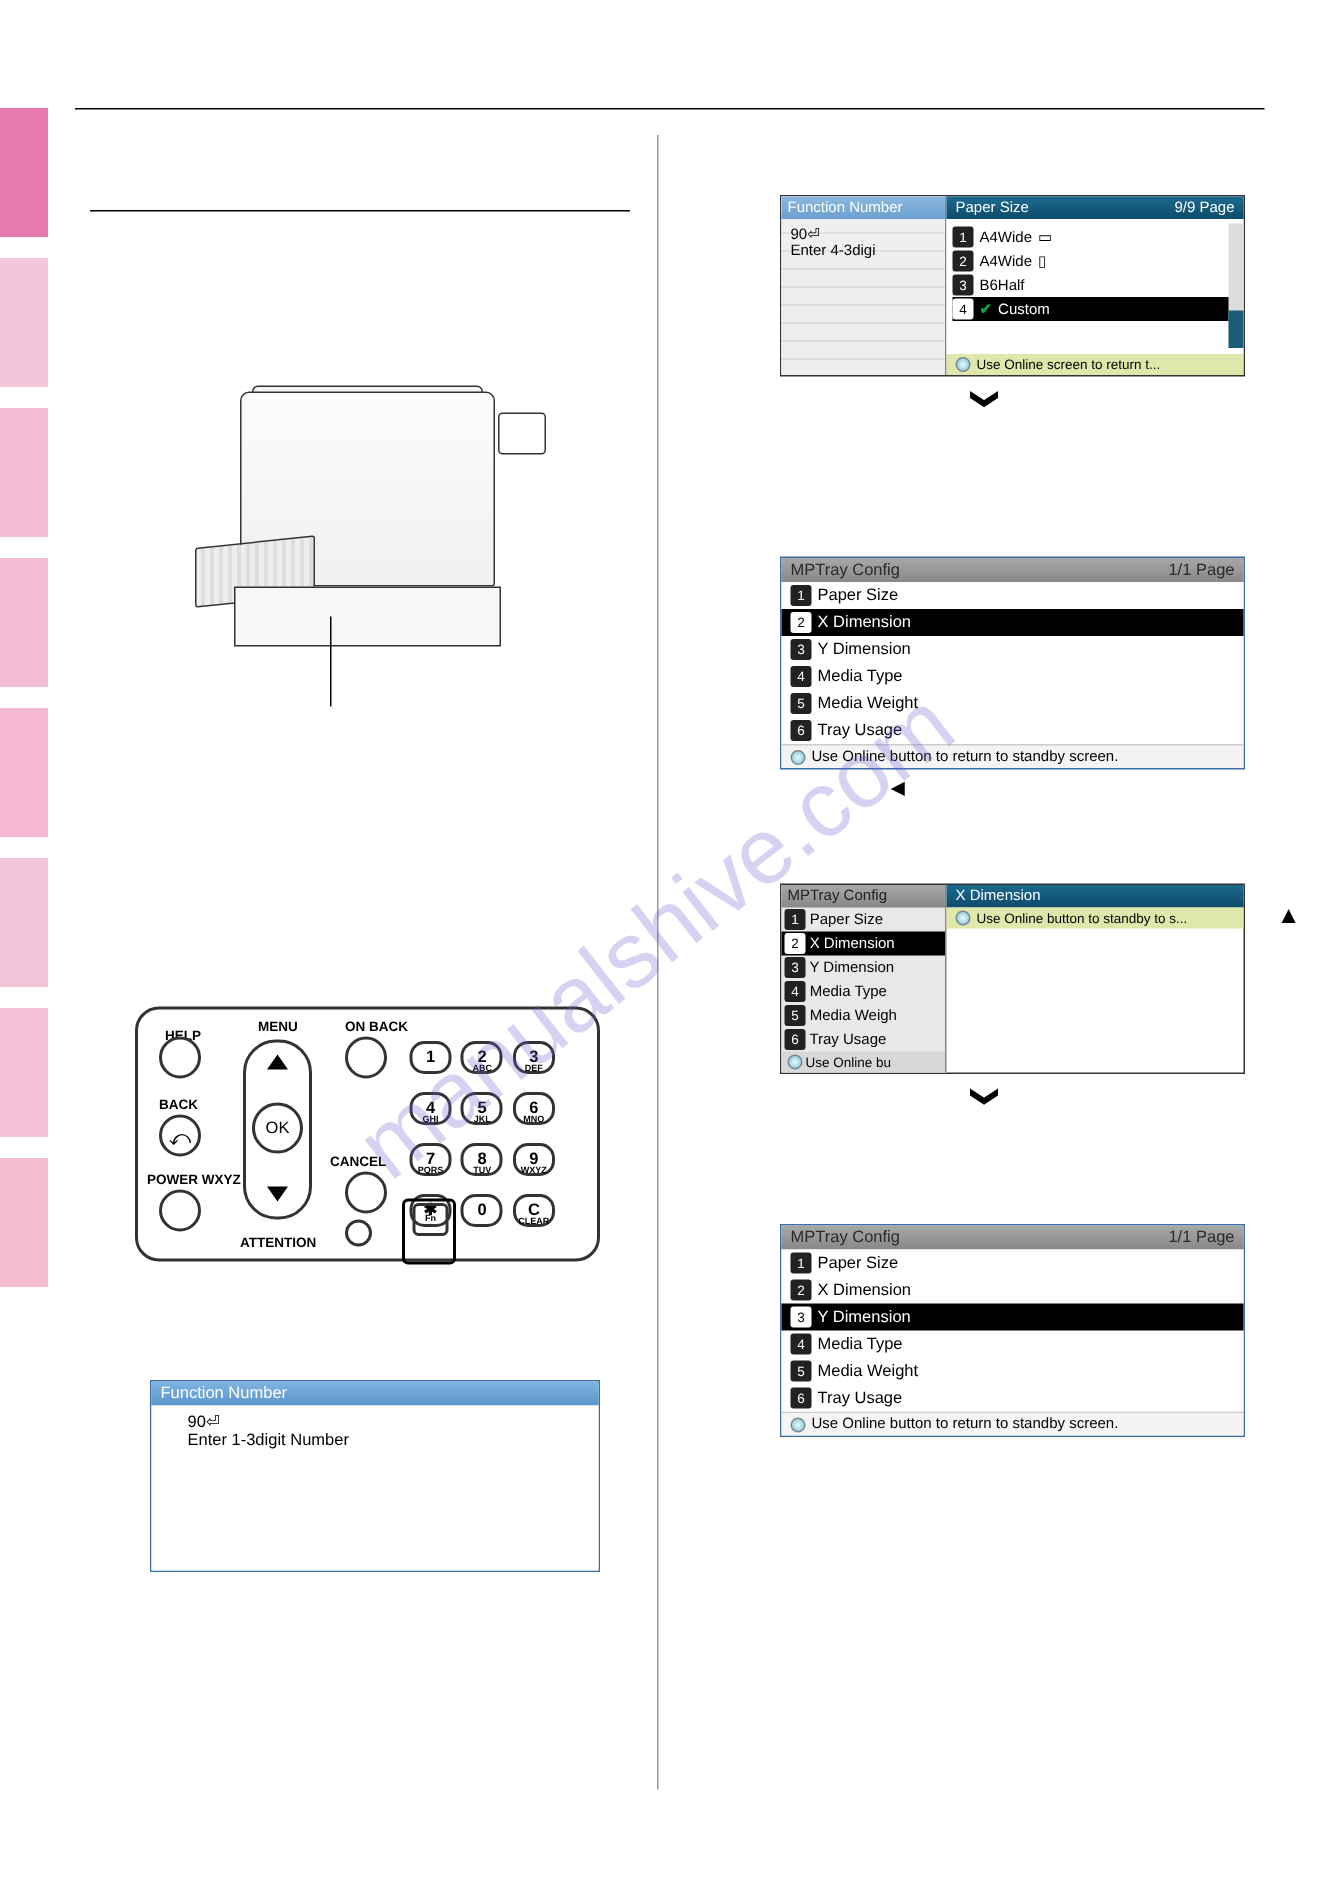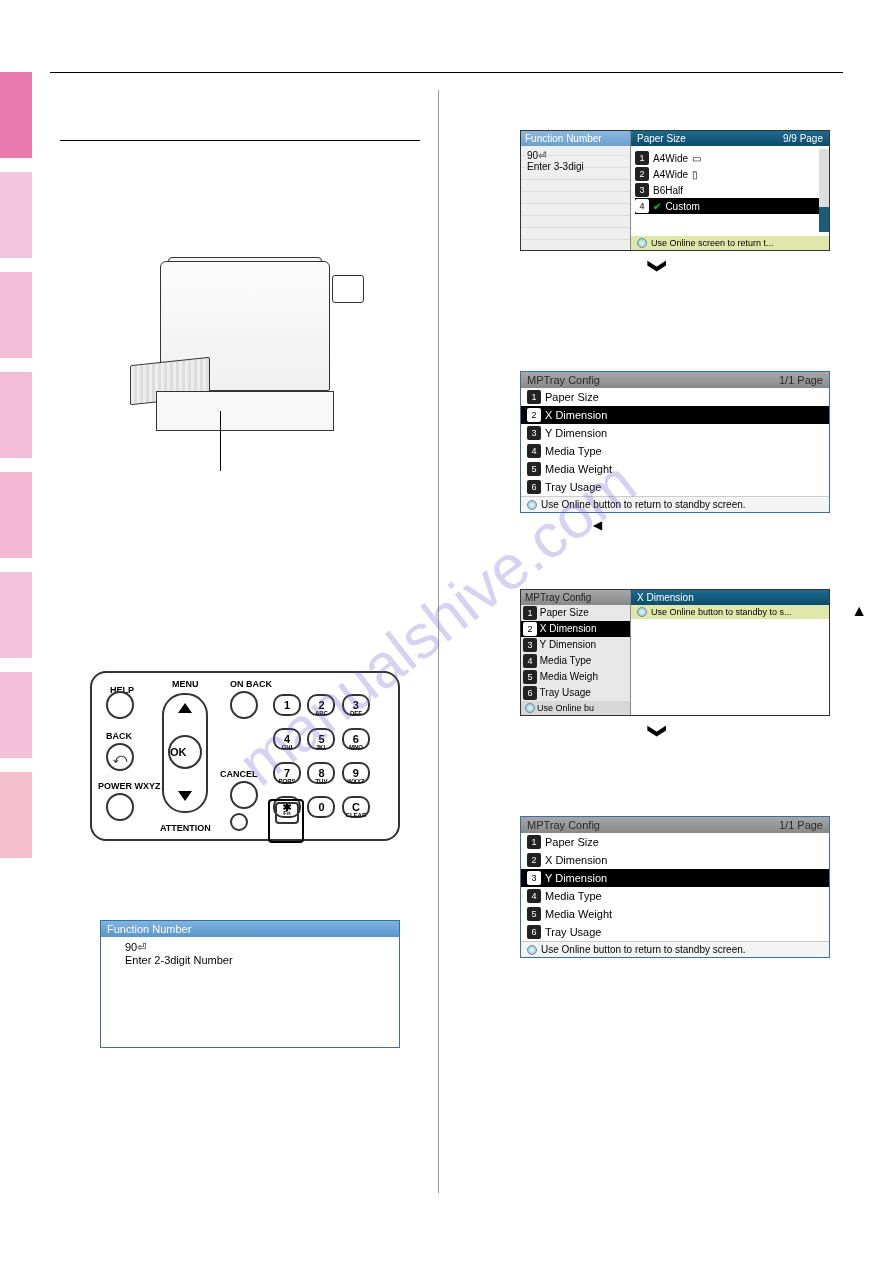--- a/index.html
+++ b/index.html
@@ -98,21 +98,21 @@
     <span class="kp-label" style="left:18px;top:12px">HELP</span>
     <div class="kp-circle" style="left:14px;top:18px;width:28px;height:28px"></div>
     <span class="kp-label" style="left:14px;top:58px">BACK</span>
     <div class="kp-circle" style="left:14px;top:70px;width:28px;height:28px;font-size:14px;line-height:26px;text-align:center">⤺</div>
     <span class="kp-label" style="left:6px;top:108px">POWER WXYZ</span>
     <div class="kp-circle" style="left:14px;top:120px;width:28px;height:28px"></div>
 
     <span class="kp-label" style="left:80px;top:6px">MENU</span>
     <div class="kp-circle" style="left:70px;top:20px;width:46px;height:120px;border-radius:22px"></div>
     <div style="position:absolute;left:86px;top:30px;border-left:7px solid transparent;border-right:7px solid transparent;border-bottom:10px solid #000"></div>
-    <div class="kp-circle" style="left:76px;top:62px;width:34px;height:34px;line-height:30px;font-weight:bold;font-size:11px">OK</div>
+    <div class="kp-circle" style="left:76px;top:62px;width:34px;height:34px;text-align:center;line-height:30px;font-weight:normal;font-size:11px">OK</div>
     <div style="position:absolute;left:86px;top:118px;border-left:7px solid transparent;border-right:7px solid transparent;border-top:10px solid #000"></div>
     <span class="kp-label" style="left:68px;top:150px">ATTENTION</span>
 
     <span class="kp-label" style="left:138px;top:6px">ON BACK</span>
     <div class="kp-circle" style="left:138px;top:18px;width:28px;height:28px"></div>
     <span class="kp-label" style="left:128px;top:96px">CANCEL</span>
     <div class="kp-circle" style="left:138px;top:108px;width:28px;height:28px"></div>
     <div class="kp-circle" style="left:138px;top:140px;width:18px;height:18px"></div>
 
     <div class="kp-numpad">
@@ -141,33 +141,33 @@
     <div style="position:absolute;left:176px;top:126px;width:36px;height:44px;border:2px solid #000;border-radius:4px"></div>
   </div>
 </div>
 
 <div class="fn-ss screenshot">
   <div class="ss-title">
     <span>Function Number</span>
   </div>
   <div class="ss-body" style="min-height:110px">
     <div style="padding-left:16px"><span>90</span>⏎</div>
-    <div style="padding-left:16px">Enter 2-3digit Number</div>
+    <div style="padding-left:16px">Enter 1-3digit Number</div>
   </div>
 </div>
 
 <div class="right-col">
 
   
   <div class="ss-split" style="margin-left:50px;width:310px;position:relative">
     <div class="split-left">
       <div class="hdr">Function Number</div>
       <div class="body">
         <div><span>90</span>⏎</div>
-        <div>Enter 3-3digi</div>
+        <div>Enter 4-3digi</div>
       </div>
     </div>
     <div class="split-right" style="position:relative">
       <div class="hdr">
         <span>Paper Size</span>
         <span>9/9 Page</span>
       </div>
       <div class="body">
         <div class="ss-row">
               <span class="ss-num">1</span>

